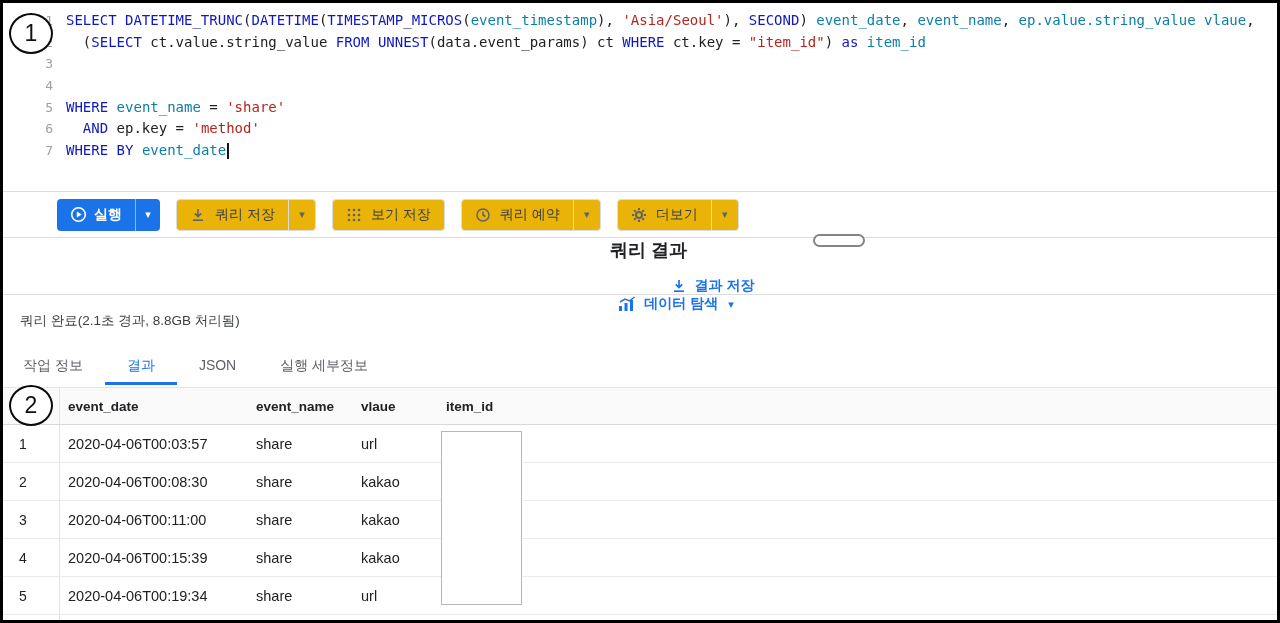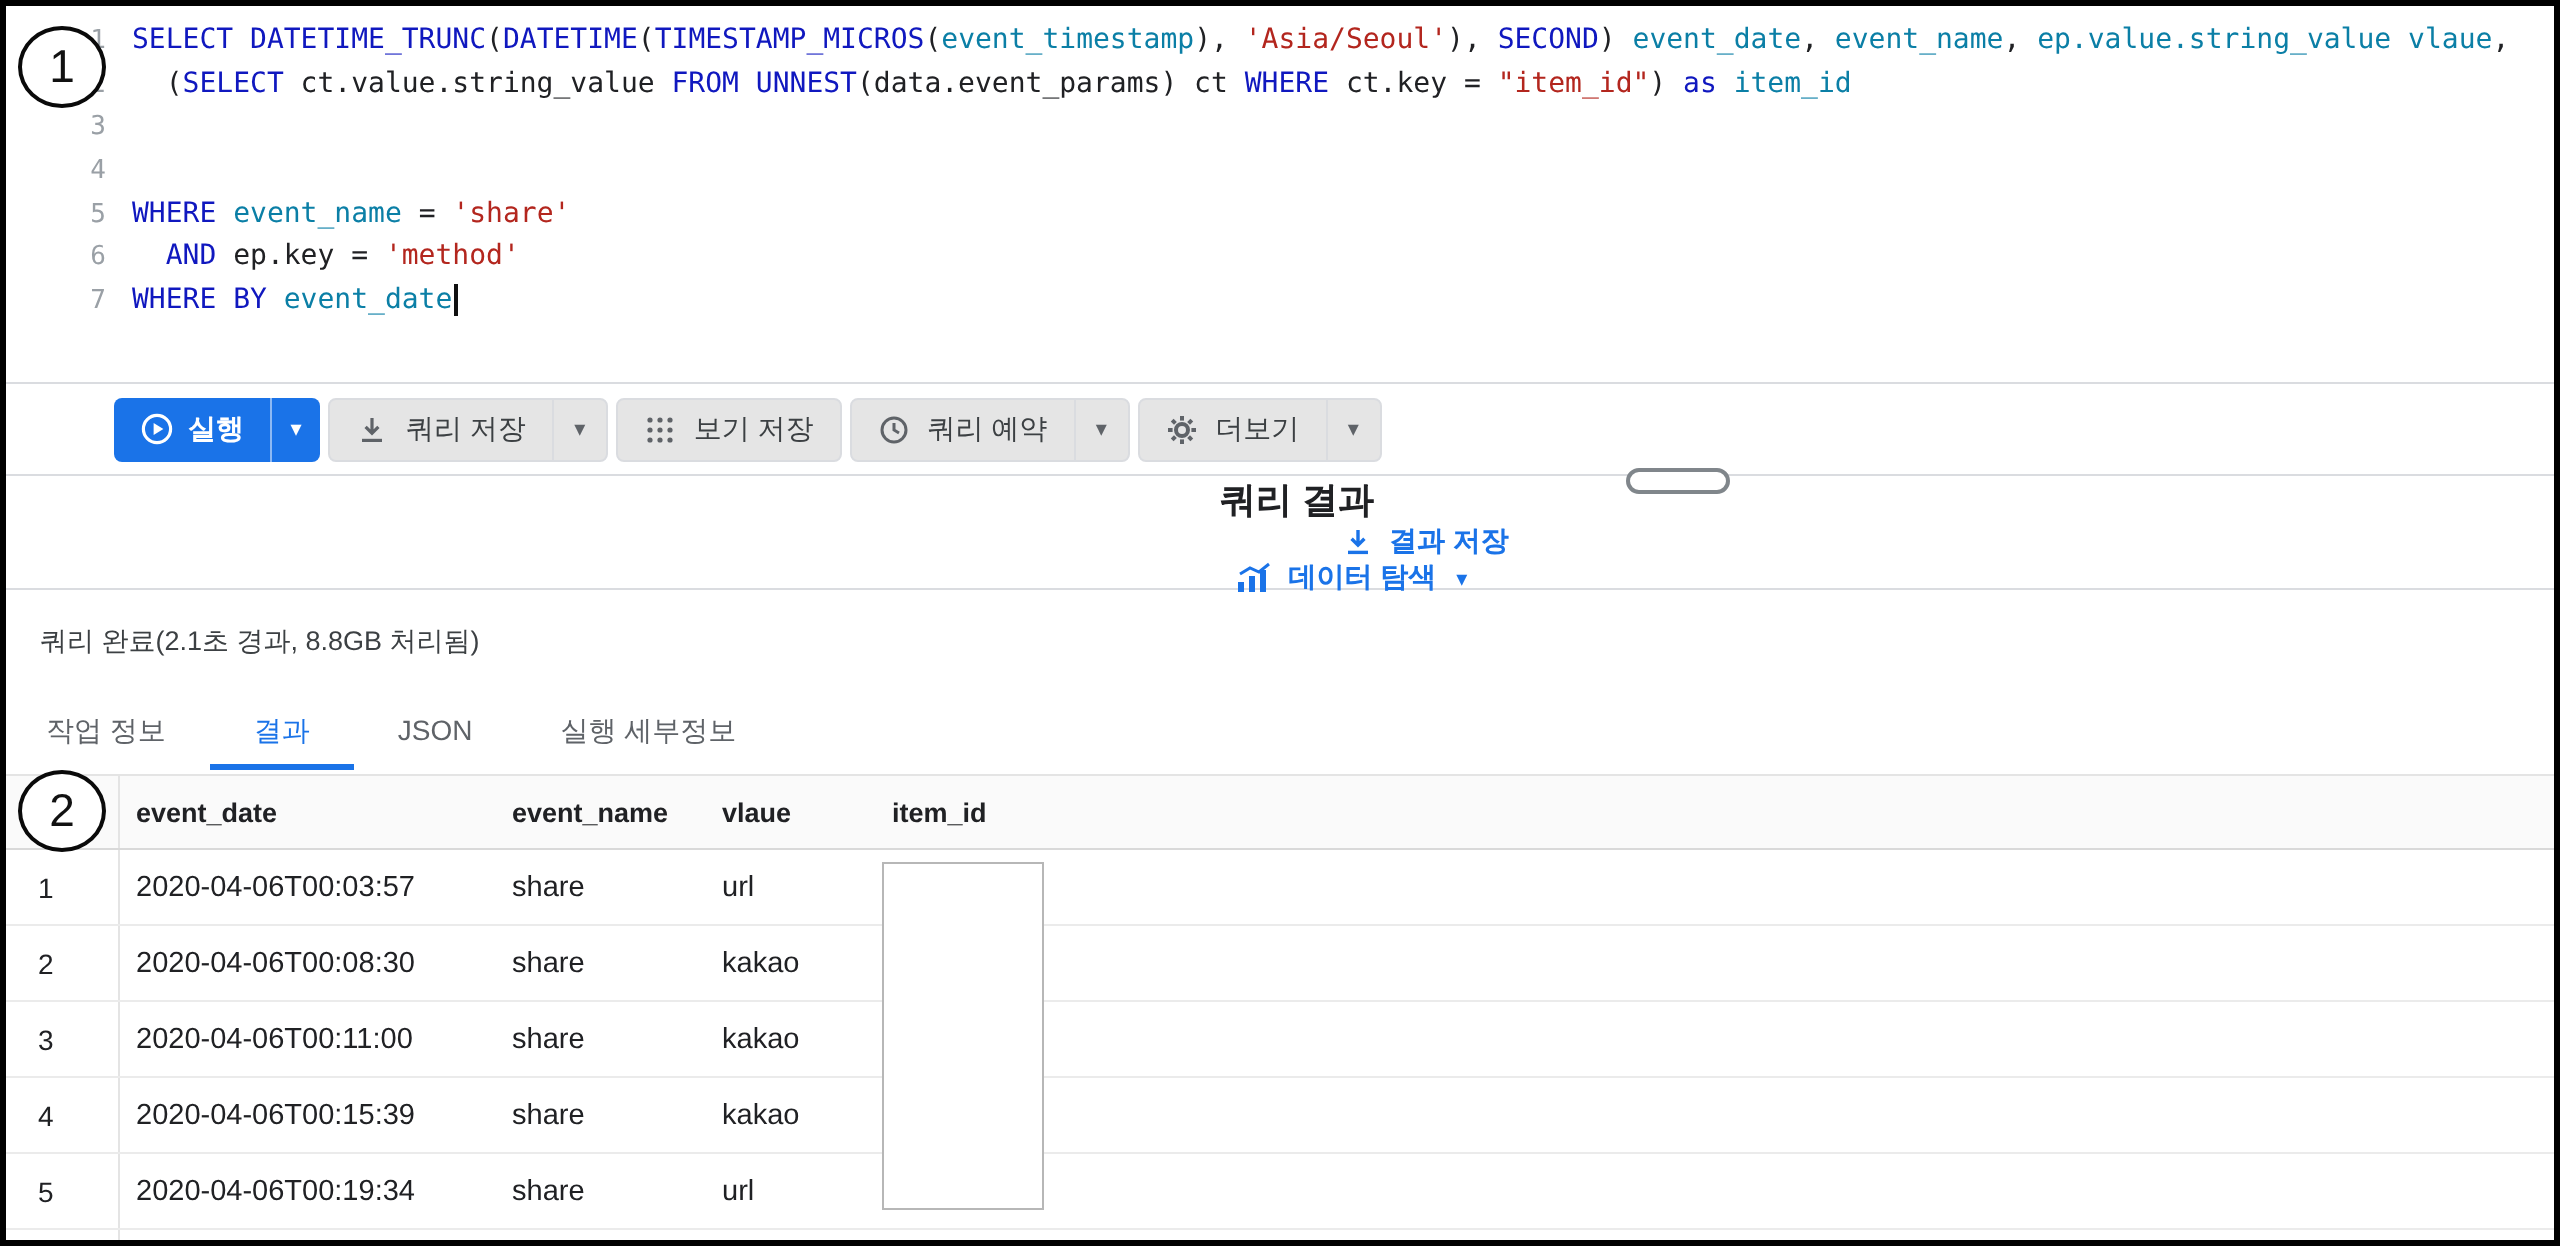--- a/index.html
+++ b/index.html
@@ -21,43 +21,43 @@
   .code { padding-left:13px; }
   .tok-k { color:var(--kw); }
   .tok-i { color:var(--id); }
   .tok-s { color:var(--str);text-align:right; }
   .tok-p { color:var(--plain); }
   .redact-inline { display:inline-block; width:300px; height:19px; border:1px solid #d4d4d4;
     background:#fff; vertical-align:text-bottom; }
   .caret { display:inline-block; width:2px; height:16px; background:#111; vertical-align:middle; margin-left:1px; }
 
   
-  .toolbar { height:46px; display:flex; align-items:center; gap:4px; padding-left:54px;
+  .toolbar { height:46px; display:flex; align-items:center; gap:16px; padding-left:54px;
     border-bottom:1px solid #dadce0; }
   .btn-run { display:flex; align-items:stretch; background:var(--accent); border-radius:4px;
     color:#fff; height:32px; overflow:hidden; cursor:pointer; }
   .btn-run-main { display:flex; align-items:center; gap:7px; padding:0 13px; font-size:14px; font-weight:bold; }
   .btn-run-caret { width:25px; display:flex; align-items:center; justify-content:center;
     border-left:1px solid rgba(255,255,255,.5); font-size:11px; }
   .btn { display:flex; align-items:stretch; border:1px solid #dadce0; border-radius:4px;
-    height:32px; background:#e5e5e5; color:#3c4043; font-size:14px; cursor:pointer; }
+    height:32px; background:#eab308; color:#3c4043; font-size:14px; cursor:pointer; }
   .btn-main { display:flex; align-items:center; gap:9px; padding:0 13px; white-space:nowrap; }
   .btn-caret { width:27px; display:flex; align-items:center; justify-content:center;
     border-left:1px solid #dadce0; color:#5f6368; font-size:11px; }
 
   .drag-handle { position:absolute; left:810px; top:231px; width:52px; height:13px;
     background:#fff; border:2px solid #80868b; border-radius:8px; z-index:6; cursor:row-resize; }
 
   
   .results-bar { height:57px; display:flex; align-items:center; border-bottom:1px solid #dadce0;
     padding-left:17px;flex-direction:column; }
   .results-title { font-size:18px; font-weight:bold; color:#202124; }
   .link { display:flex; align-items:center; gap:8px; color:var(--accent); font-size:14px;
     font-weight:bold; cursor:pointer; white-space:nowrap; }
-  .link-save { margin-left:128px; }
+  .link-save { margin-left:128px;margin-top:15px; }
   .link-explore { margin-left:55px; }
   .link .dd { font-size:11px; margin-left:2px; }
 
   .status { height:46px; padding:17px 0 0 17px; font-size:13.5px; color:#3c4043; }
 
   
   .tabs { display:flex; padding-left:17px; margin-top:8px; }
   .tab { padding:0 22px; height:36px; line-height:33px; font-size:14px; color:#5f6368;
     font-weight:normal; cursor:pointer; border-bottom:3px solid transparent; }
   .tab:first-child { padding-left:3px; }

